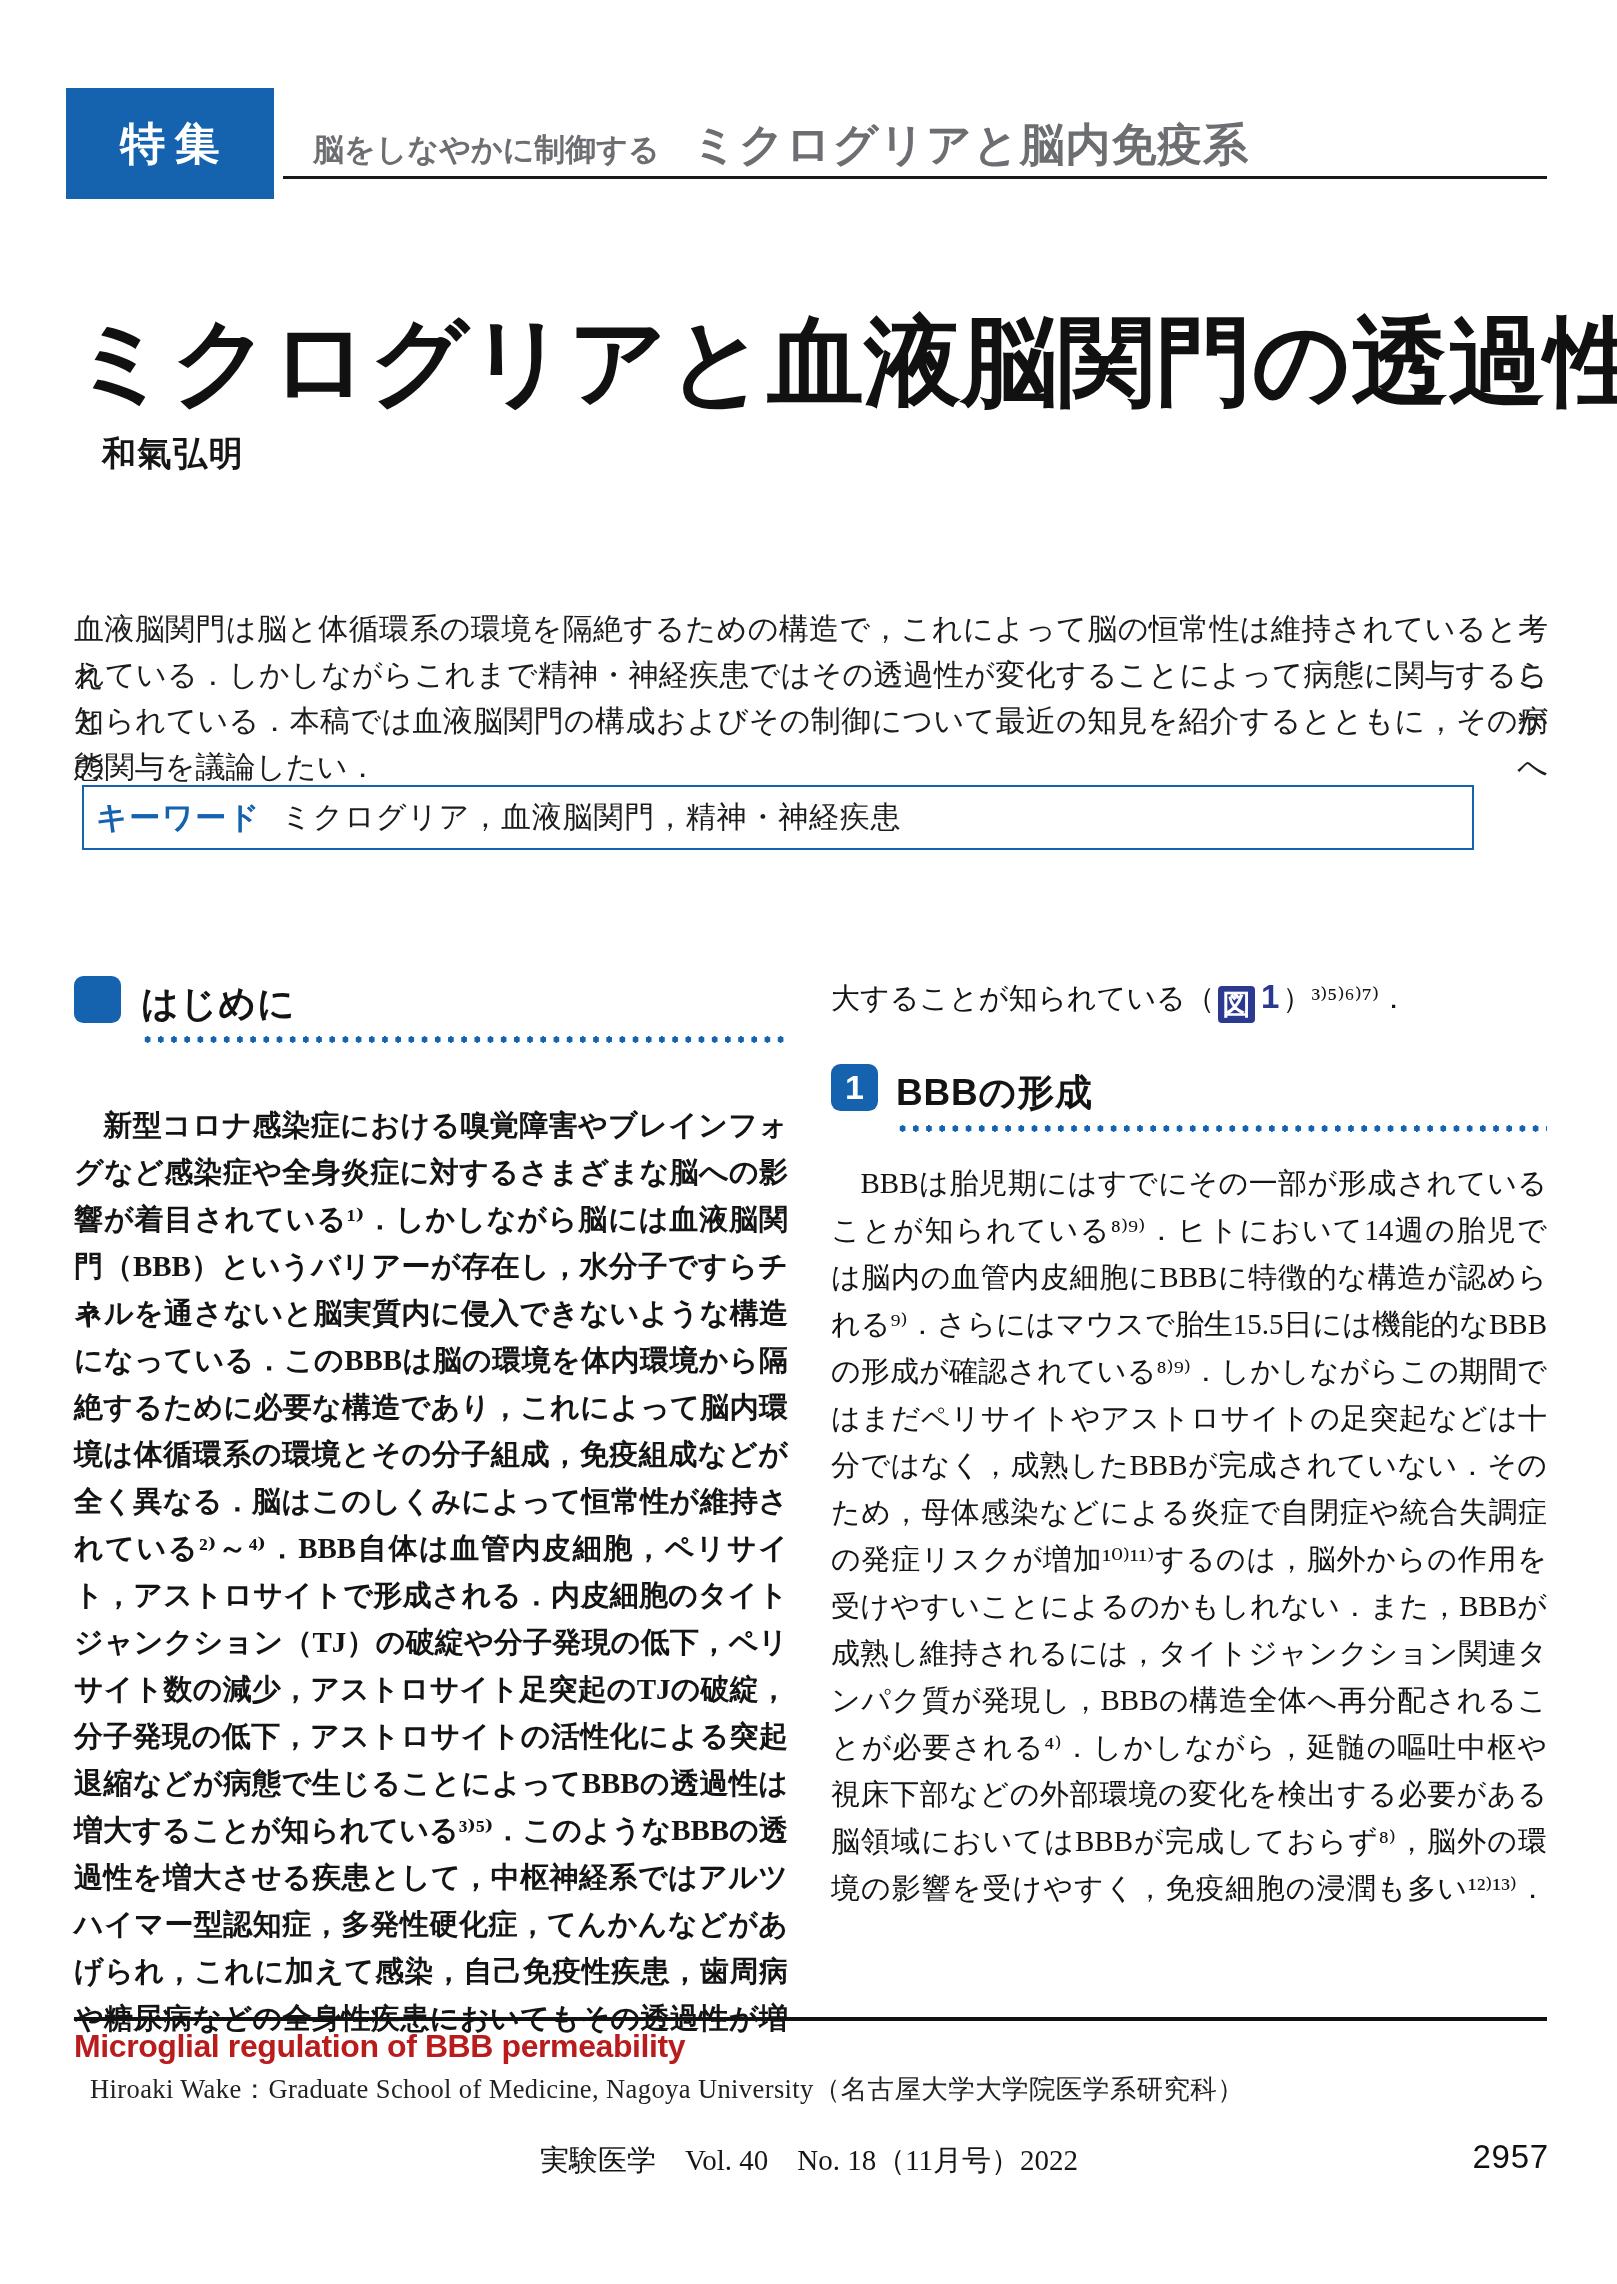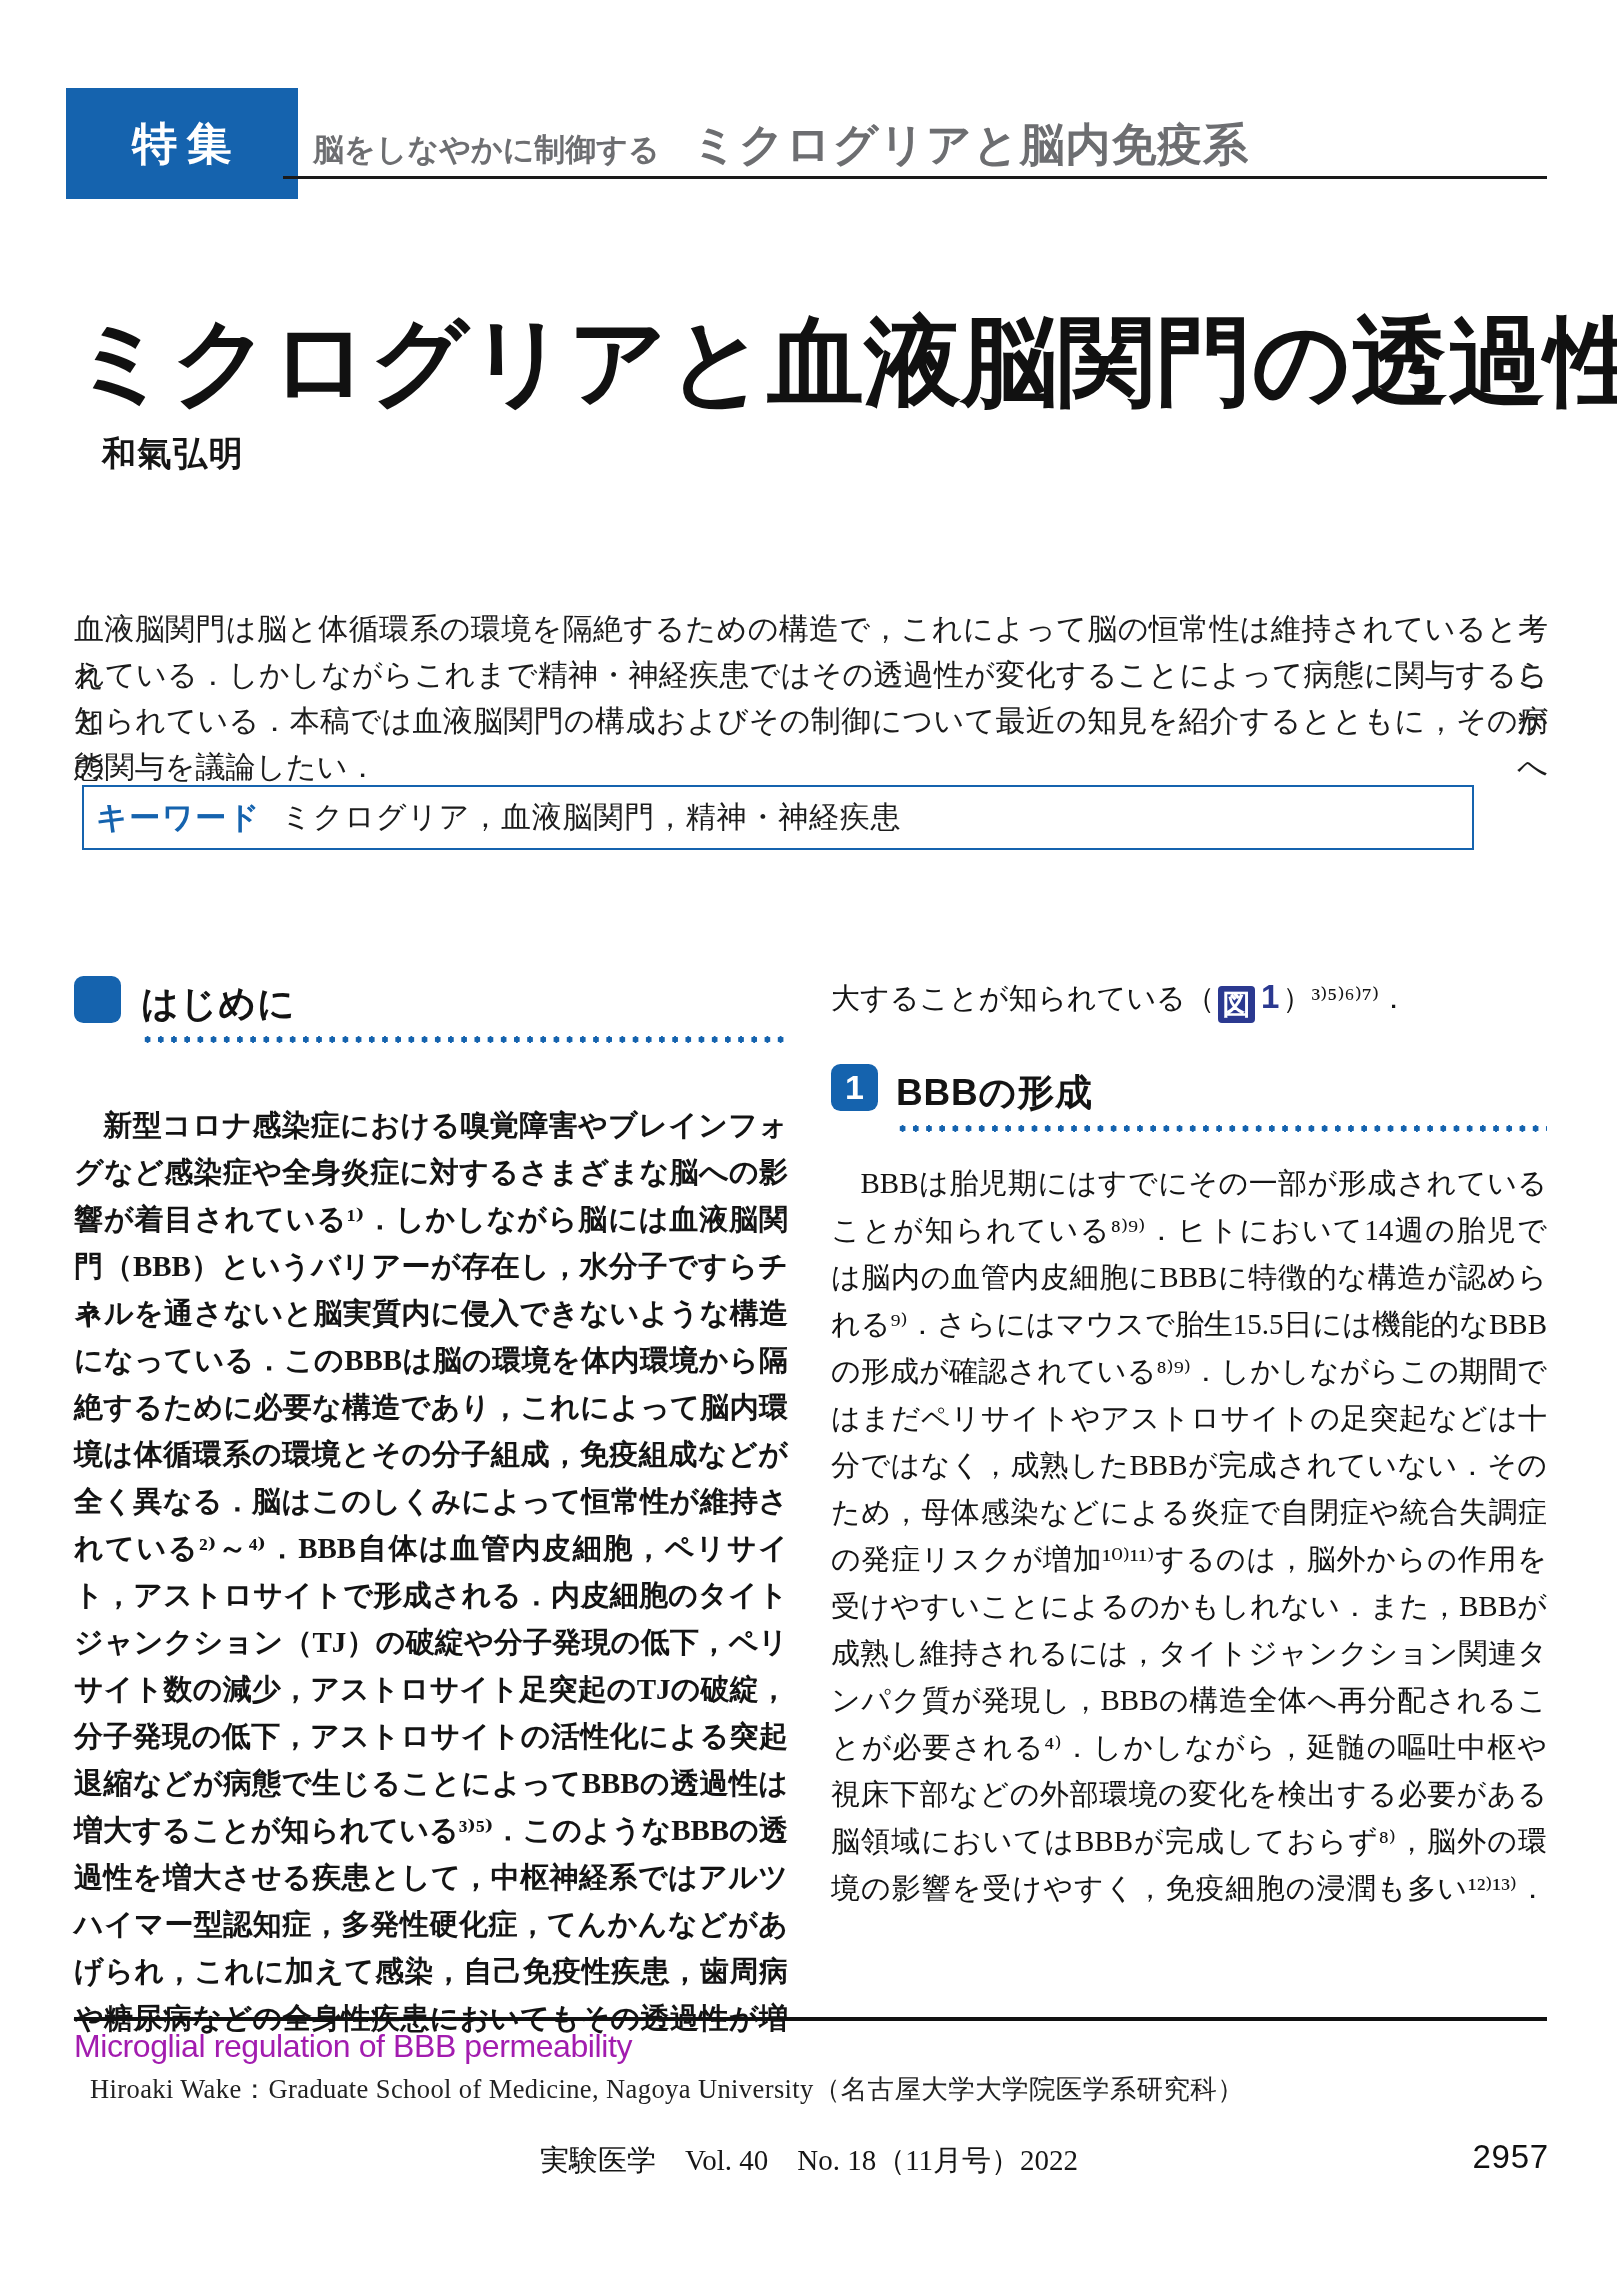--- a/index.html
+++ b/index.html
@@ -7,21 +7,21 @@
     position:relative;
     width:1618px;
     height:2284px;
     background:#ffffff;
     overflow:hidden;
     font-family:"Liberation Sans","DejaVu Sans",sans-serif;
     color:#171717;
   }
   
   .feature-box{
-    position:absolute;left:66px;top:88px;width:232px;height:111px;
+    position:absolute;left:66px;top:88px;width:208px;height:111px;
     background:#1563ae;display:flex;align-items:center;justify-content:center;
   }
   .feature-box span{
     color:#ffffff;font-size:45px;font-weight:bold;letter-spacing:9.4px;padding-left:9.4px;
   }
   .series{
     position:absolute;left:313px;top:115px;width:1231px;height:70px;
     display:flex;align-items:baseline;gap:32px;white-space:nowrap;
   }
   .series-prefix{font-size:31px;font-weight:bold;color:#6d6e71;}
@@ -94,21 +94,21 @@
     font-size:28px;font-weight:bold;border-radius:3.9px;
     vertical-align:-5.5px;margin:0 6.2px 0 3.1px;
   }
   .fignum{
     color:#2b3990;font-family:"Liberation Sans","DejaVu Sans",sans-serif;
     font-size:33px;font-weight:bold;margin-right:3.1px;
   }
   
   .footer-rule{position:absolute;left:74px;top:2017px;width:1473px;height:3.9px;background:#111111;}
   .title-en{
-    position:absolute;left:74px;top:2028px;font-size:32px;font-weight:normal;color:#a21caf;
+    position:absolute;left:74px;top:2028px;font-size:32px;font-weight:bold;color:#b91c1c;
     letter-spacing:-0.4px;
   }
   .credit{
     position:absolute;left:90px;top:2071px;
     font-family:"Liberation Serif","DejaVu Serif",serif;
     font-size:26.5px;color:#222222;letter-spacing:0.4px;
   }
   .journal-line{
     position:absolute;left:0;top:2141px;width:1618px;text-align:center;
     font-family:"Liberation Serif","DejaVu Serif",serif;

